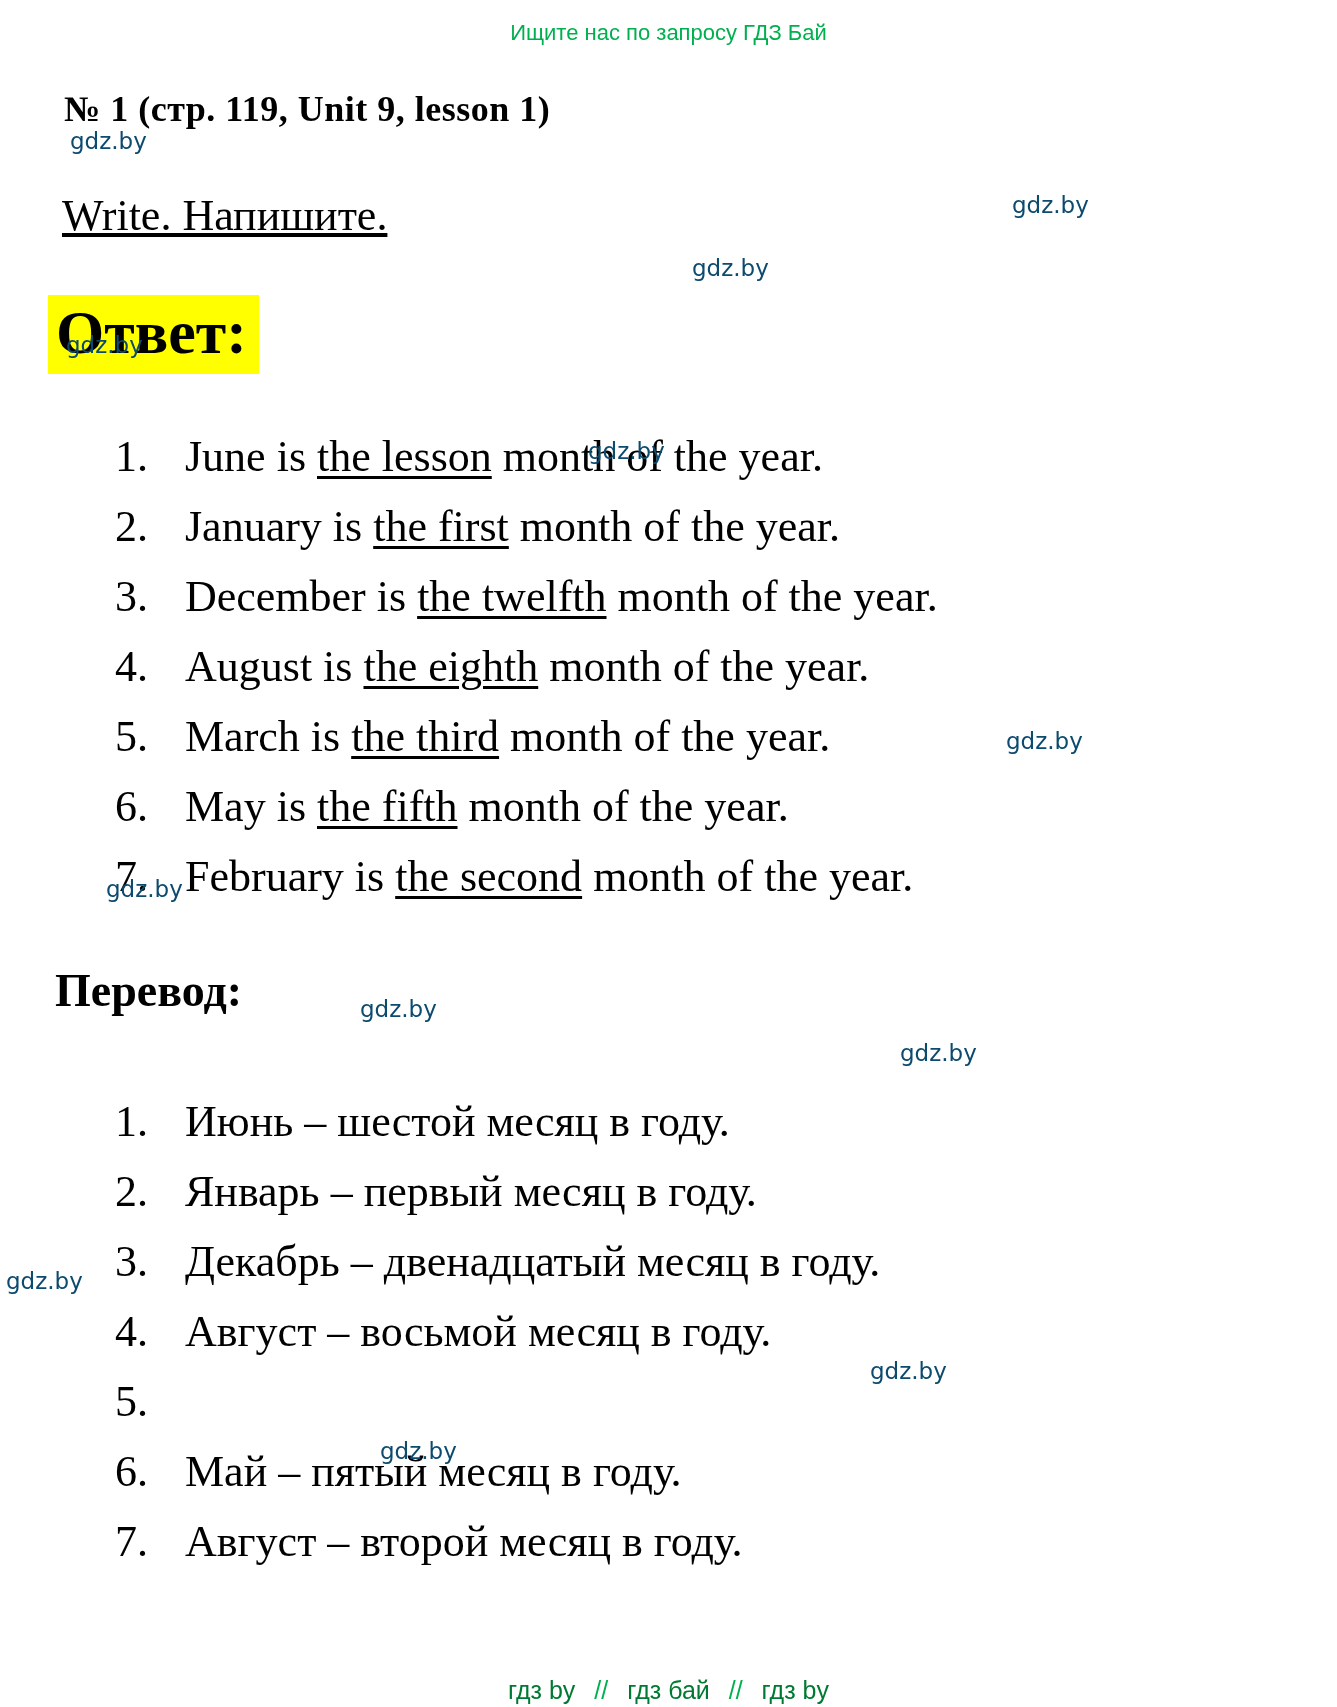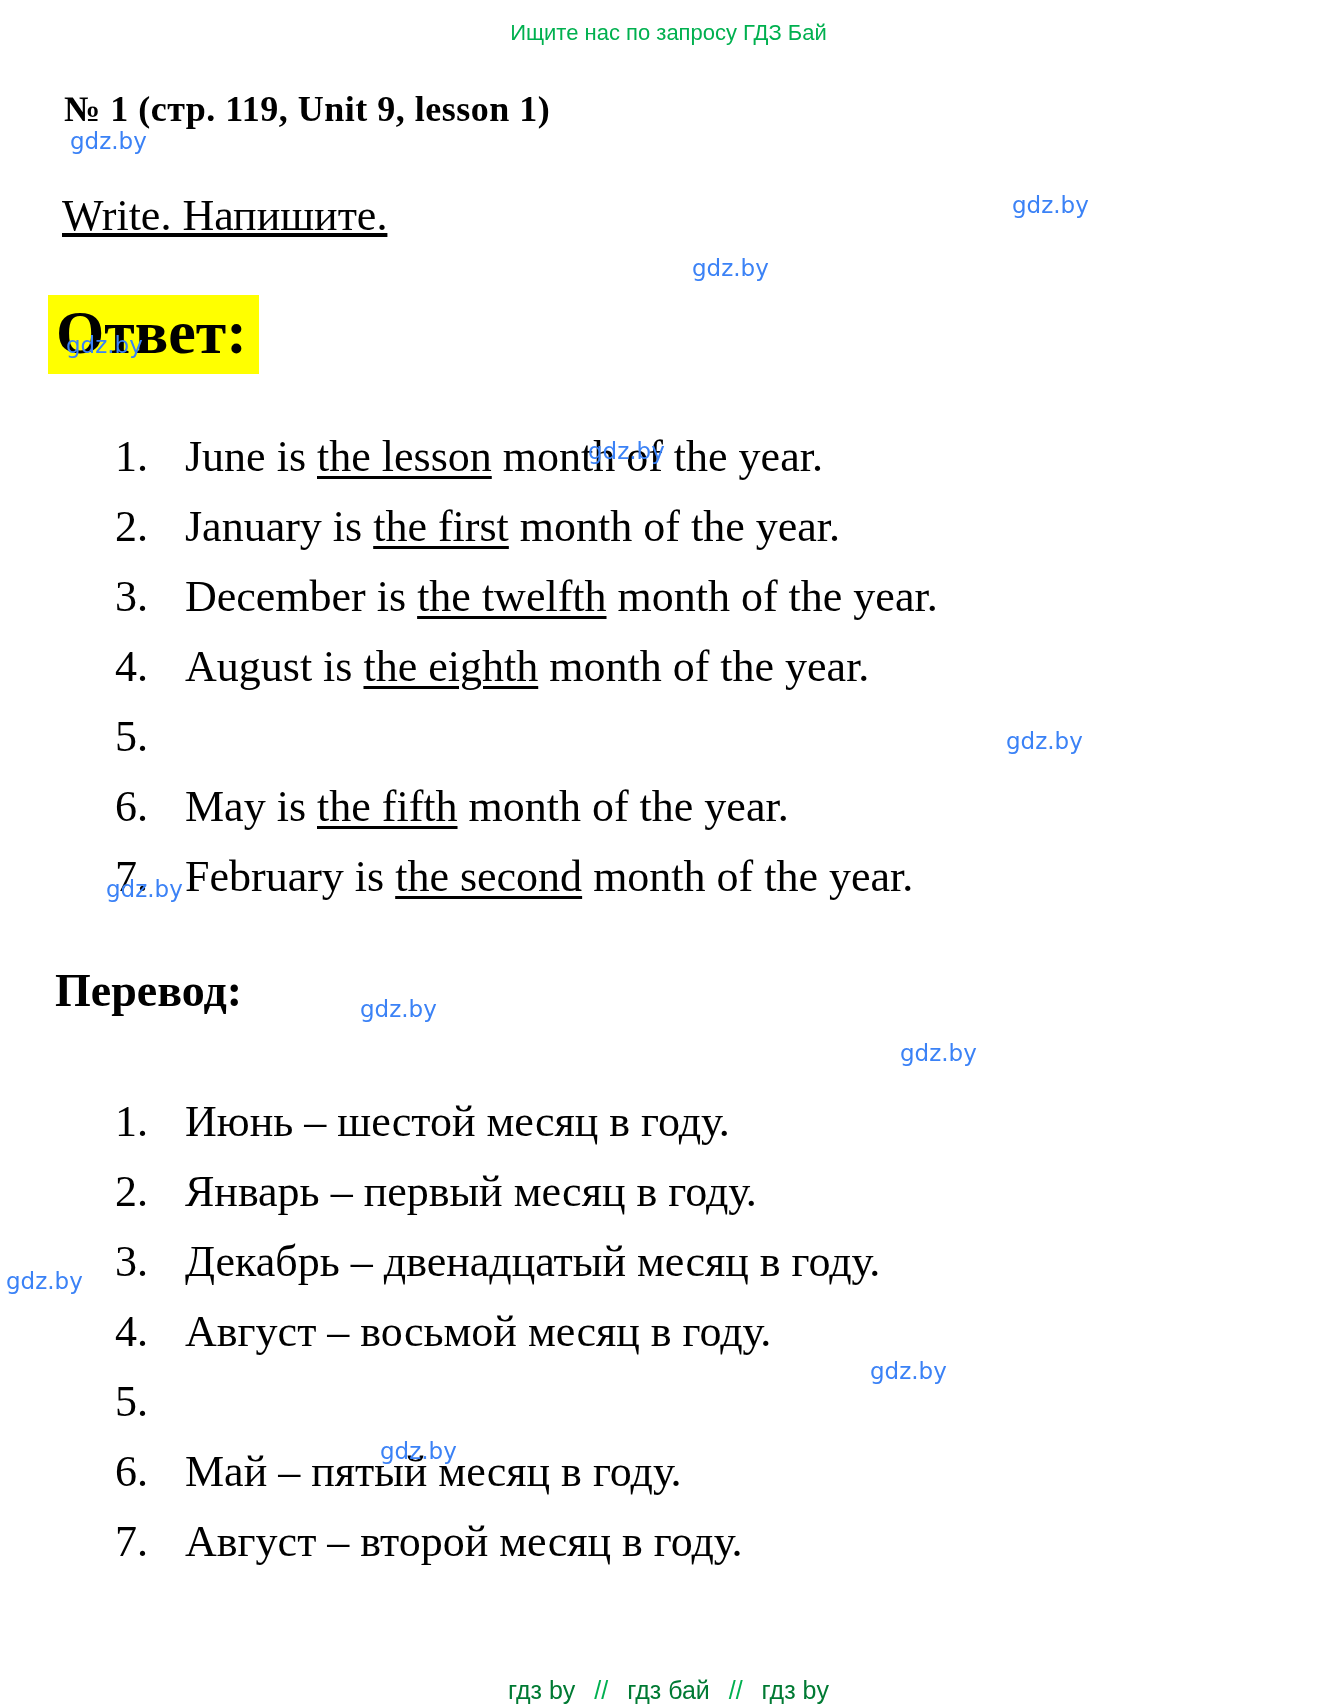--- a/index.html
+++ b/index.html
@@ -57,21 +57,21 @@
   .translation-label {
     margin:52px 0 0 55px;
     font-size:46px;
     font-weight:bold;
   }
   .rus-list { margin-top:70px; }
   .wm {
     position:absolute;
     font-family:"DejaVu Sans", sans-serif;
     font-size:23px;
-    color:#3b82f6;
+    color:#0c4a6e;
   }
   .footer {
     position:absolute;
     left:0; bottom:2px;
     width:100%;
     text-align:center;
     font-family:"Liberation Sans", sans-serif;
     font-size:25px;
   }
   .footer .word { color:#007a33; margin:0 6px; }
@@ -107,20 +107,21 @@
     <span class="text"><span>December is </span><span class="u">the twelfth</span><span> month of the year.</span></span>
   </div>
 
   <div class="row">
     <span class="num">4.</span>
     <span class="text"><span>August is </span><span class="u">the eighth</span><span> month of the year.</span></span>
   </div>
 
   <div class="row">
     <span class="num">5.</span>
+    <span class="text"><span>March is </span><span class="u">the third</span><span> month of the year.</span></span>
   </div>
 
   <div class="row">
     <span class="num">6.</span>
     <span class="text"><span>May is </span><span class="u">the fifth</span><span> month of the year.</span></span>
   </div>
 
   <div class="row">
     <span class="num">7.</span>
     <span class="text"><span>February is </span><span class="u">the second</span><span> month of the year.</span></span>

